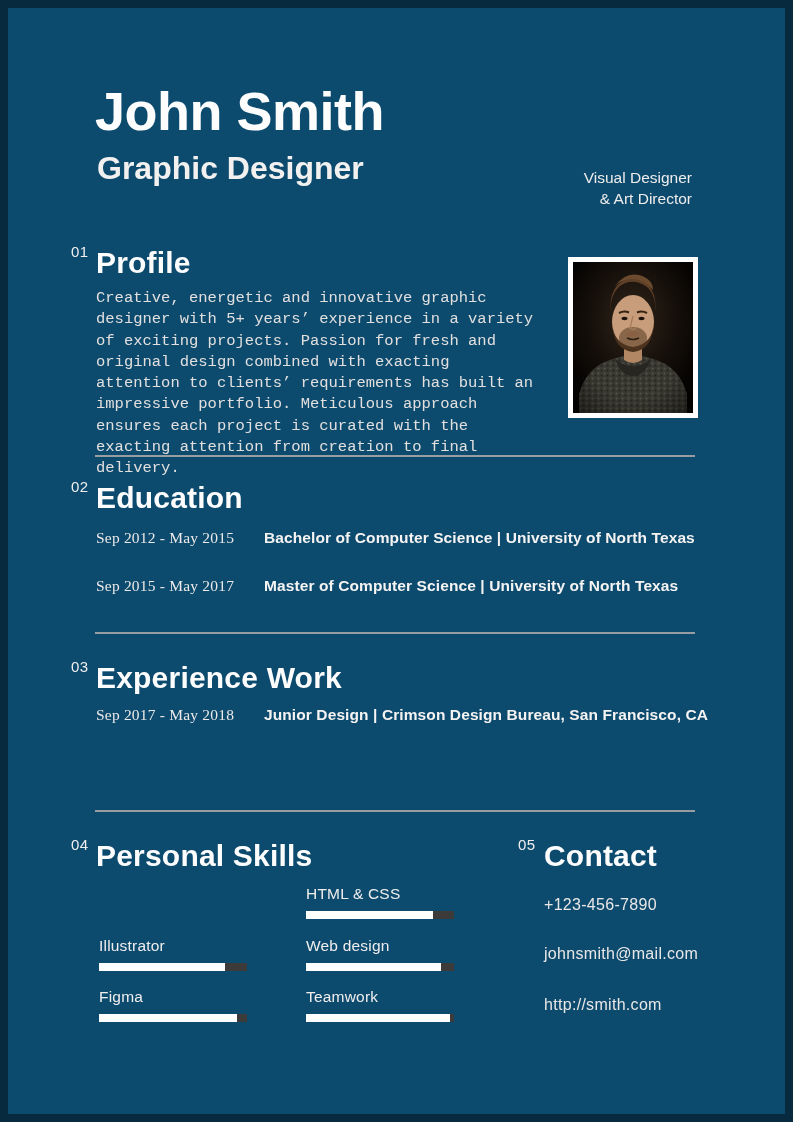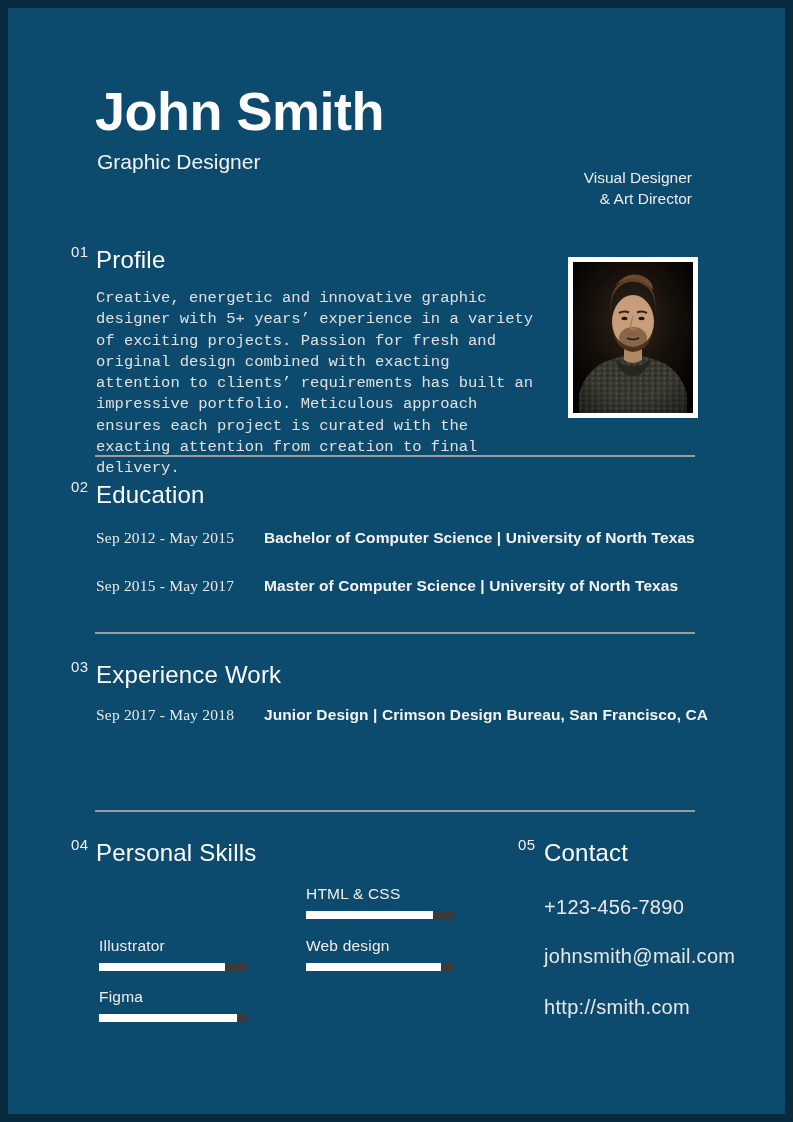--- a/index.html
+++ b/index.html
@@ -3,39 +3,39 @@
 <meta charset="utf-8">
 <style>
   html,body{margin:0;padding:0;background:#201e1e;}
   .page{
     position:relative;width:793px;height:1122px;background:#0c4a6e;
     overflow:hidden;font-family:"Liberation Sans",sans-serif;color:#f5f4f3;
   }
   .frame{position:absolute;inset:0;border:8px solid rgba(5,5,5,.45);pointer-events:none;z-index:9;}
   .abs{position:absolute;}
   .name{left:95px;top:80px;font-size:54px;font-weight:800;letter-spacing:-0.5px;color:#fdfdfd;}
-  .subtitle{left:97px;top:150px;font-size:21px;font-weight:400;color:#f2f1f0;}
+  .subtitle{left:97px;top:150px;font-size:32px;font-weight:700;color:#f2f1f0;}
   .tagline{right:101px;top:167px;text-align:right;font-size:15.5px;line-height:21px;color:#efedec;}
   .sec-num{font-size:15px;color:#f0efee;letter-spacing:.5px;}
-  .sec-title{font-size:24px;font-weight:400;color:#fdfdfd;letter-spacing:.2px;}
+  .sec-title{font-size:30px;font-weight:700;color:#fdfdfd;letter-spacing:.2px;}
   .profile-text{left:96px;top:288px;width:446px;font-size:15.5px;line-height:21.3px;color:#e2e0df;font-family:Liberation Mono, monospace;}
   .photo{
     left:568px;top:257px;width:130px;height:161px;box-sizing:border-box;
     border:5px solid #ffffff;background:#0b0806;
   }
   .photo svg{display:block;width:100%;height:100%;}
   .divider{left:95px;width:600px;height:2px;background:#a6a6a6;opacity:.9;}
   .row{position:absolute;left:96px;display:flex;align-items:baseline;font-size:15.5px;}
   .row .date{width:168px;flex:0 0 168px;font-weight:400;color:#eceae9;letter-spacing:.2px;font-family:Liberation Serif, serif;}
   .row .detail{font-weight:700;color:#f6f4f3;letter-spacing:.1px;}
   .skill{position:absolute;width:148px;}
   .skill-label{font-size:15.5px;color:#f0eeed;letter-spacing:.2px;}
   .skill-bar{margin-top:8px;height:8px;background:#3c3b39;}
   .skill-fill{height:100%;background:#ffffff;}
-  .contact-item{position:absolute;left:544px;font-size:20px;color:#eae8e7;letter-spacing:.3px;}
+  .contact-item{position:absolute;left:544px;font-size:16px;color:#eae8e7;letter-spacing:.3px;}
 </style>
 </head>
 <body>
 
 <div class="page">
   <div class="frame"></div>
 
   <div class="abs name">John Smith</div>
   <div class="abs subtitle">Graphic Designer</div>
   <div class="abs tagline">
@@ -140,19 +140,25 @@
     <div class="skill-bar">
       <div class="skill-fill" style="width: 86%;"></div>
     </div>
   </div>
   <div class="skill" style="left:306px;top:937px">
     <div class="skill-label">Web design</div>
     <div class="skill-bar">
       <div class="skill-fill" style="width: 91%;"></div>
     </div>
   </div>
+  <div class="skill" style="left:306px;top:988px">
+    <div class="skill-label">Teamwork</div>
+    <div class="skill-bar">
+      <div class="skill-fill" style="width: 97%;"></div>
+    </div>
+  </div>
 
   <div class="abs sec-num" style="left:518px;top:836px">05</div>
   <div class="abs sec-title" style="left:544px;top:839px">Contact</div>
   <div class="contact-item" style="top:896px">+123-456-7890</div>
   <div class="contact-item" style="top:945px">johnsmith@mail.com</div>
   <div class="contact-item" style="top:996px">http://smith.com</div>
 </div>
 
 </body></html>

